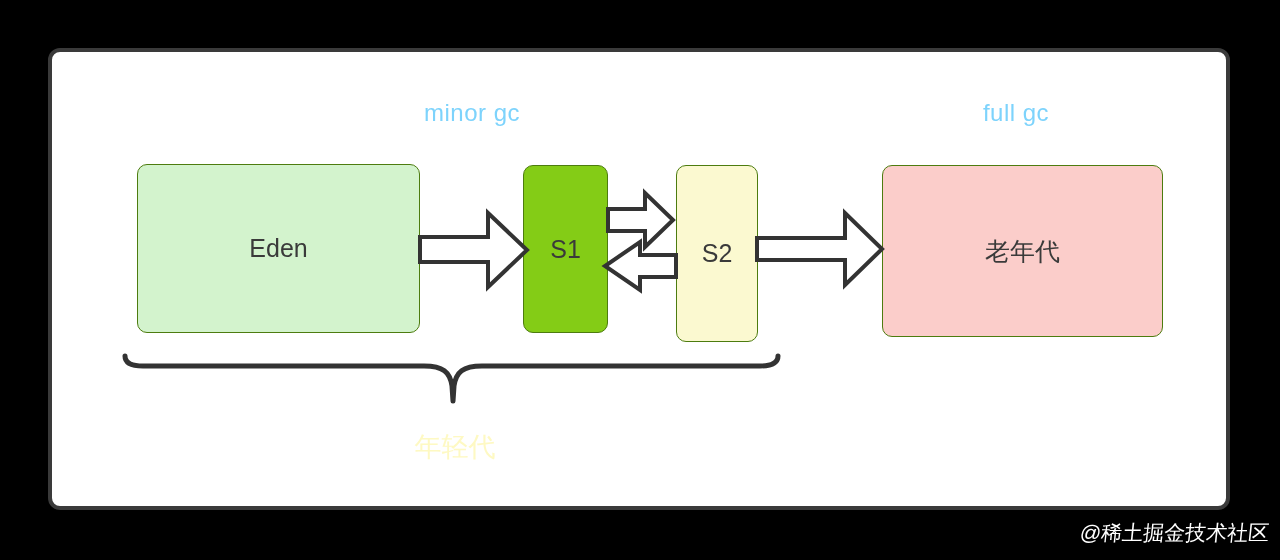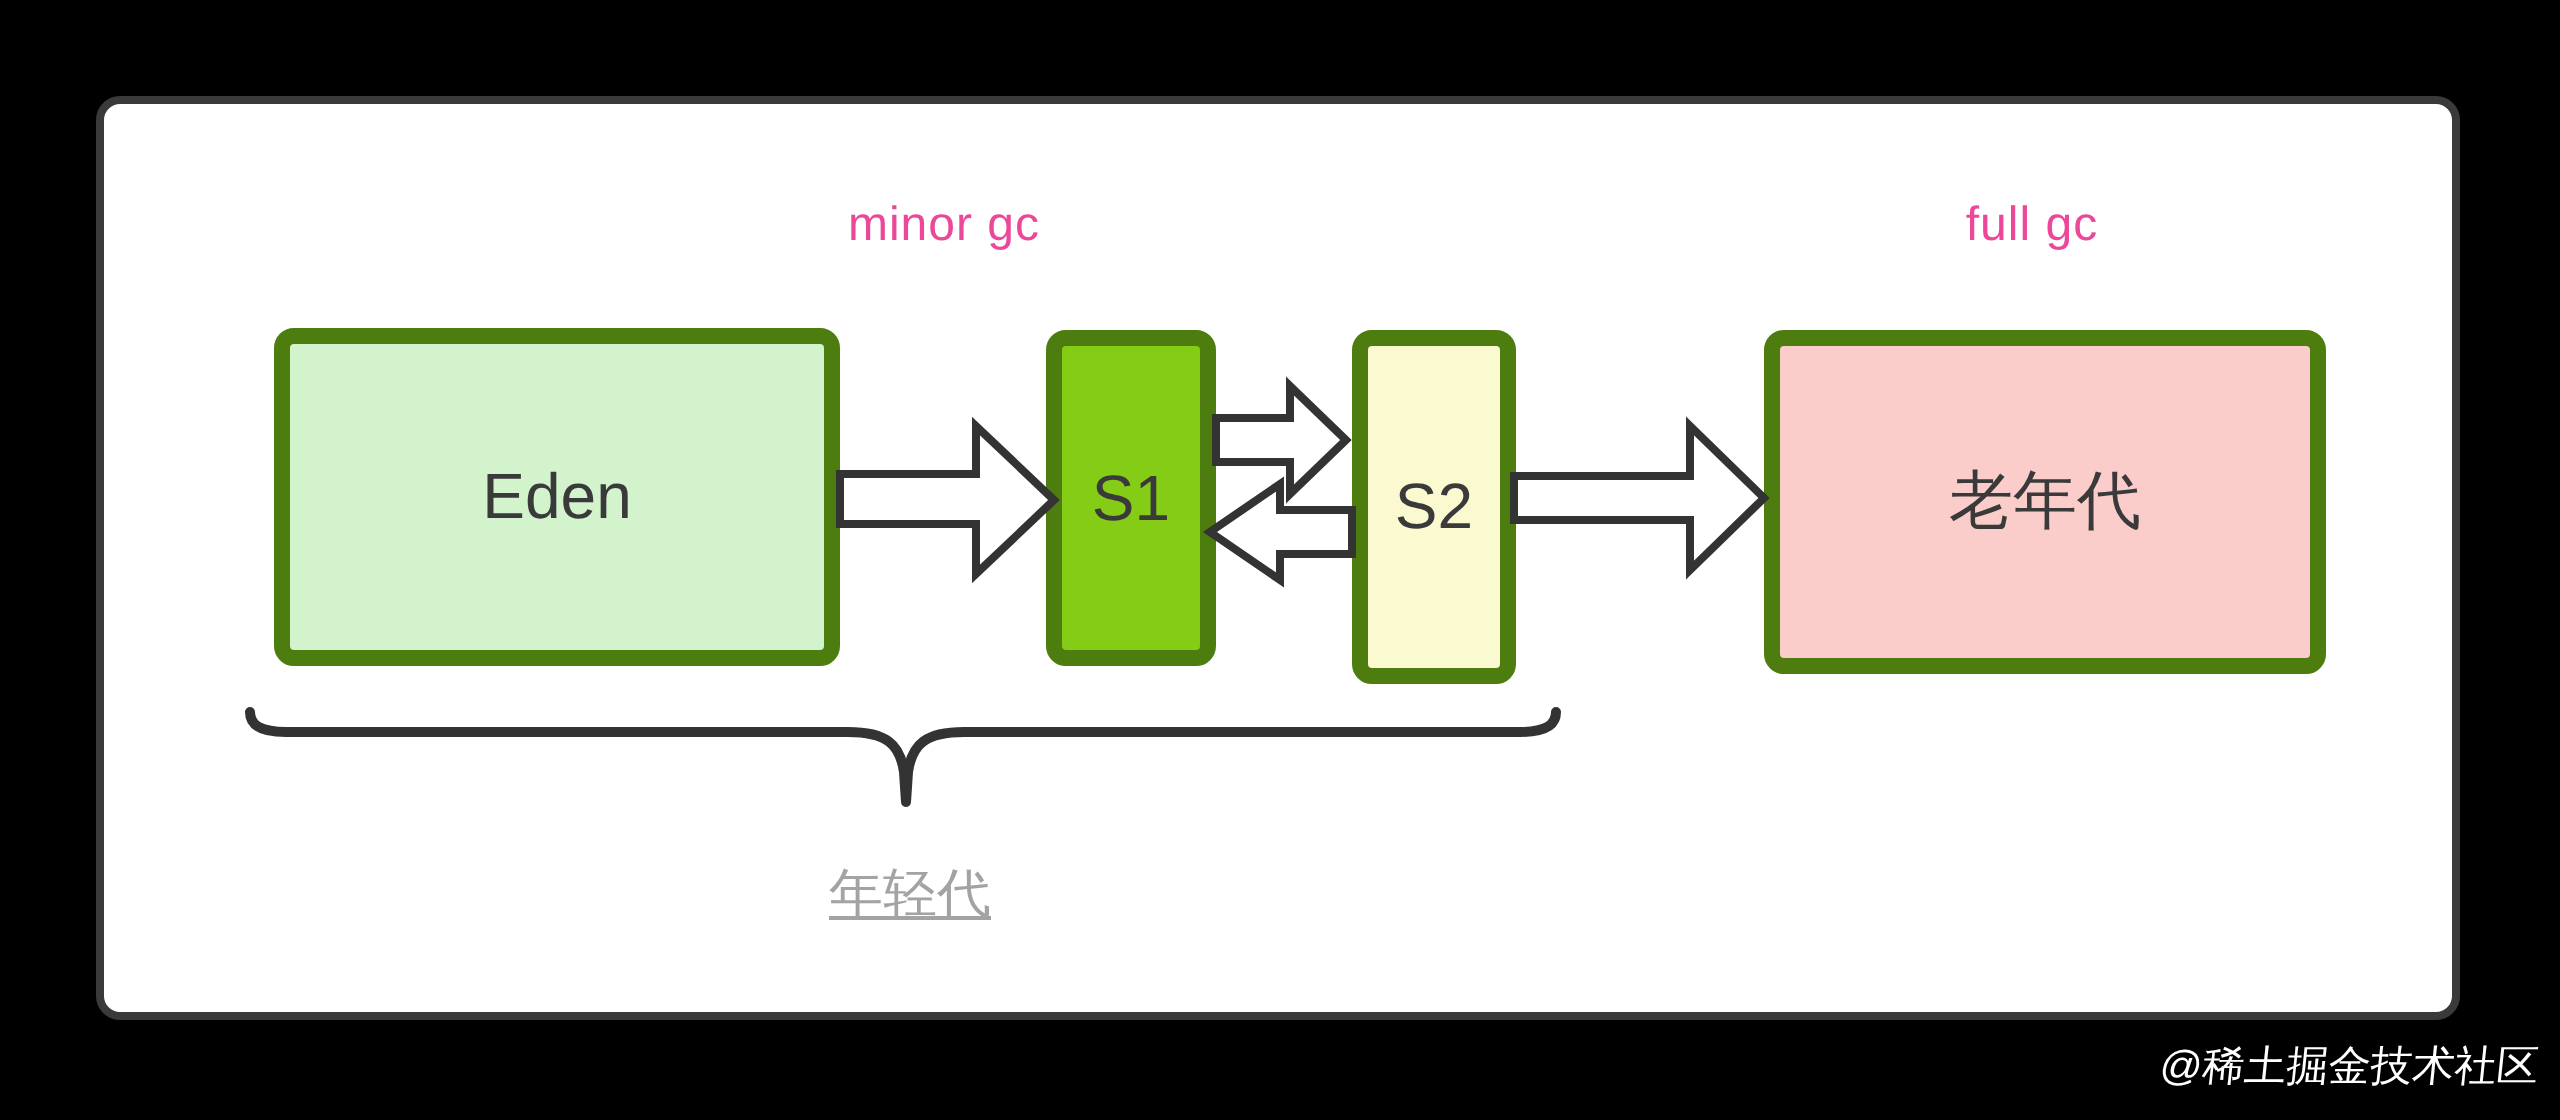--- a/index.html
+++ b/index.html
@@ -23,35 +23,35 @@
     border: 4px solid #3a3a3a;
     border-radius: 12px;
   }
 
   .gc-caption {
     position: absolute;
     width: 240px;
     top: 99px;
     text-align: center;
     font-size: 24px;
-    color: #ec4899;
+    color: #7dd3fc;
     letter-spacing: 0.5px;
   }
   .caption-minor { left: 352px; }
   .caption-full  { left: 896px; }
 
   .node {
     position: absolute;
     box-sizing: border-box;
-    border: 8px solid #4d7c0f;
+    border: 1px solid #4d7c0f;
     border-radius: 10px;
     display: flex;
     align-items: center;
     justify-content: center;
-    font-size: 32px;
+    font-size: 25px;
     color: #3a3a3a;
     text-align: center;
   }
   .node-eden { left: 137px; top: 164px; width: 283px; height: 169px; }
   .node-s1   { left: 523px; top: 165px; width:  85px; height: 168px; }
   .node-s2   { left: 676px; top: 165px; width:  82px; height: 177px; }
   .node-old  { left: 882px; top: 165px; width: 281px; height: 172px; }
 
   .overlay-svg {
     position: absolute;
@@ -73,22 +73,21 @@
     stroke-linecap: round;
   }
 
   .young-label {
     position: absolute;
     left: 335px;
     top: 429px;
     width: 240px;
     text-align: center;
     font-size: 27px;
-    color: #a3a3a3;
-    text-decoration: underline;
+    color: #fef9c3;
   }
 
   .watermark {
     position: absolute;
     right: 11px;
     bottom: 13px;
     font-size: 21px;
     color: #ffffff;
     transform: skewX(-6deg);
     white-space: nowrap;

